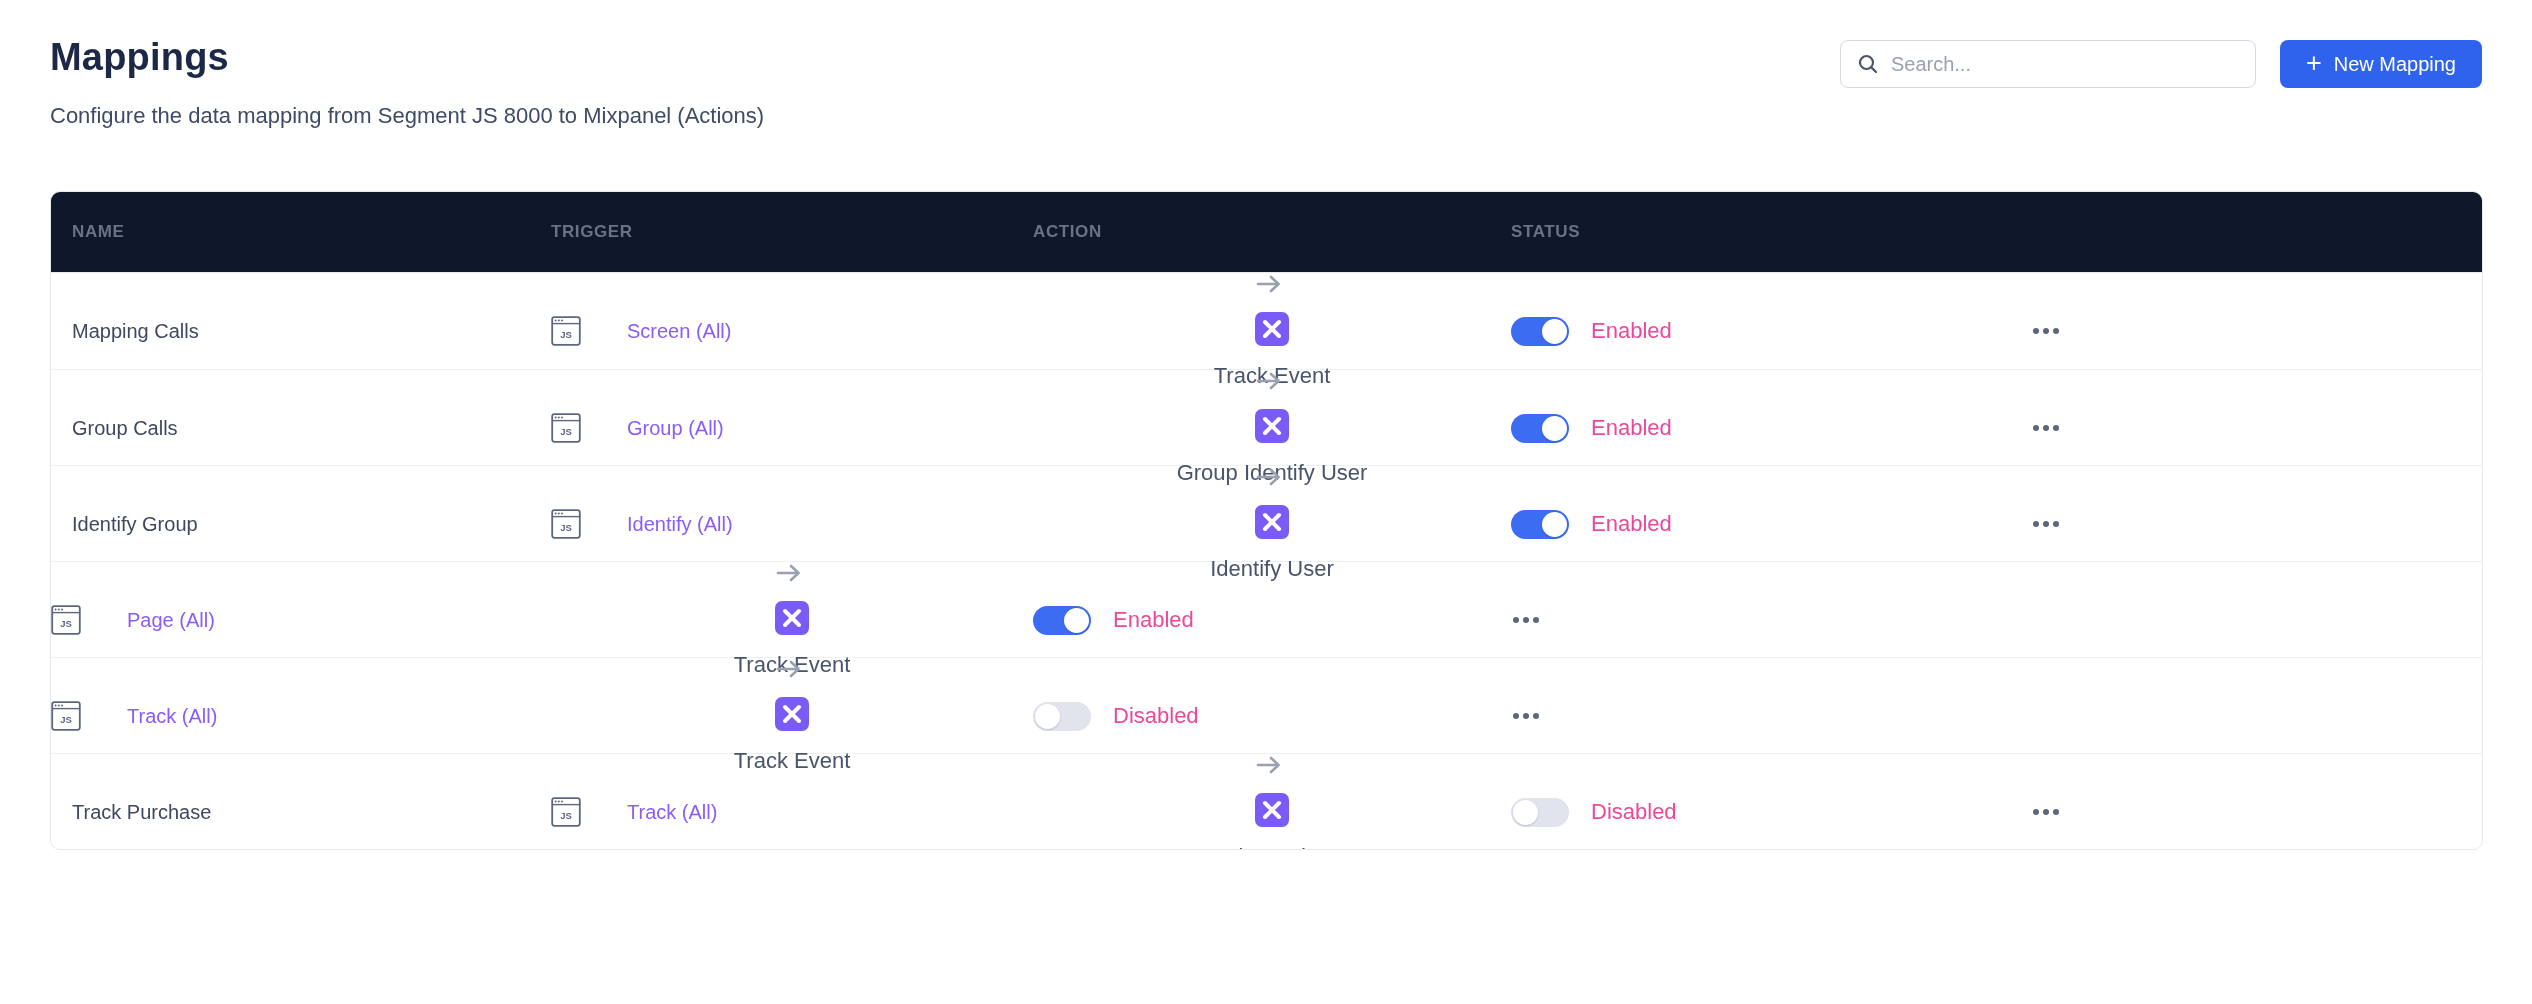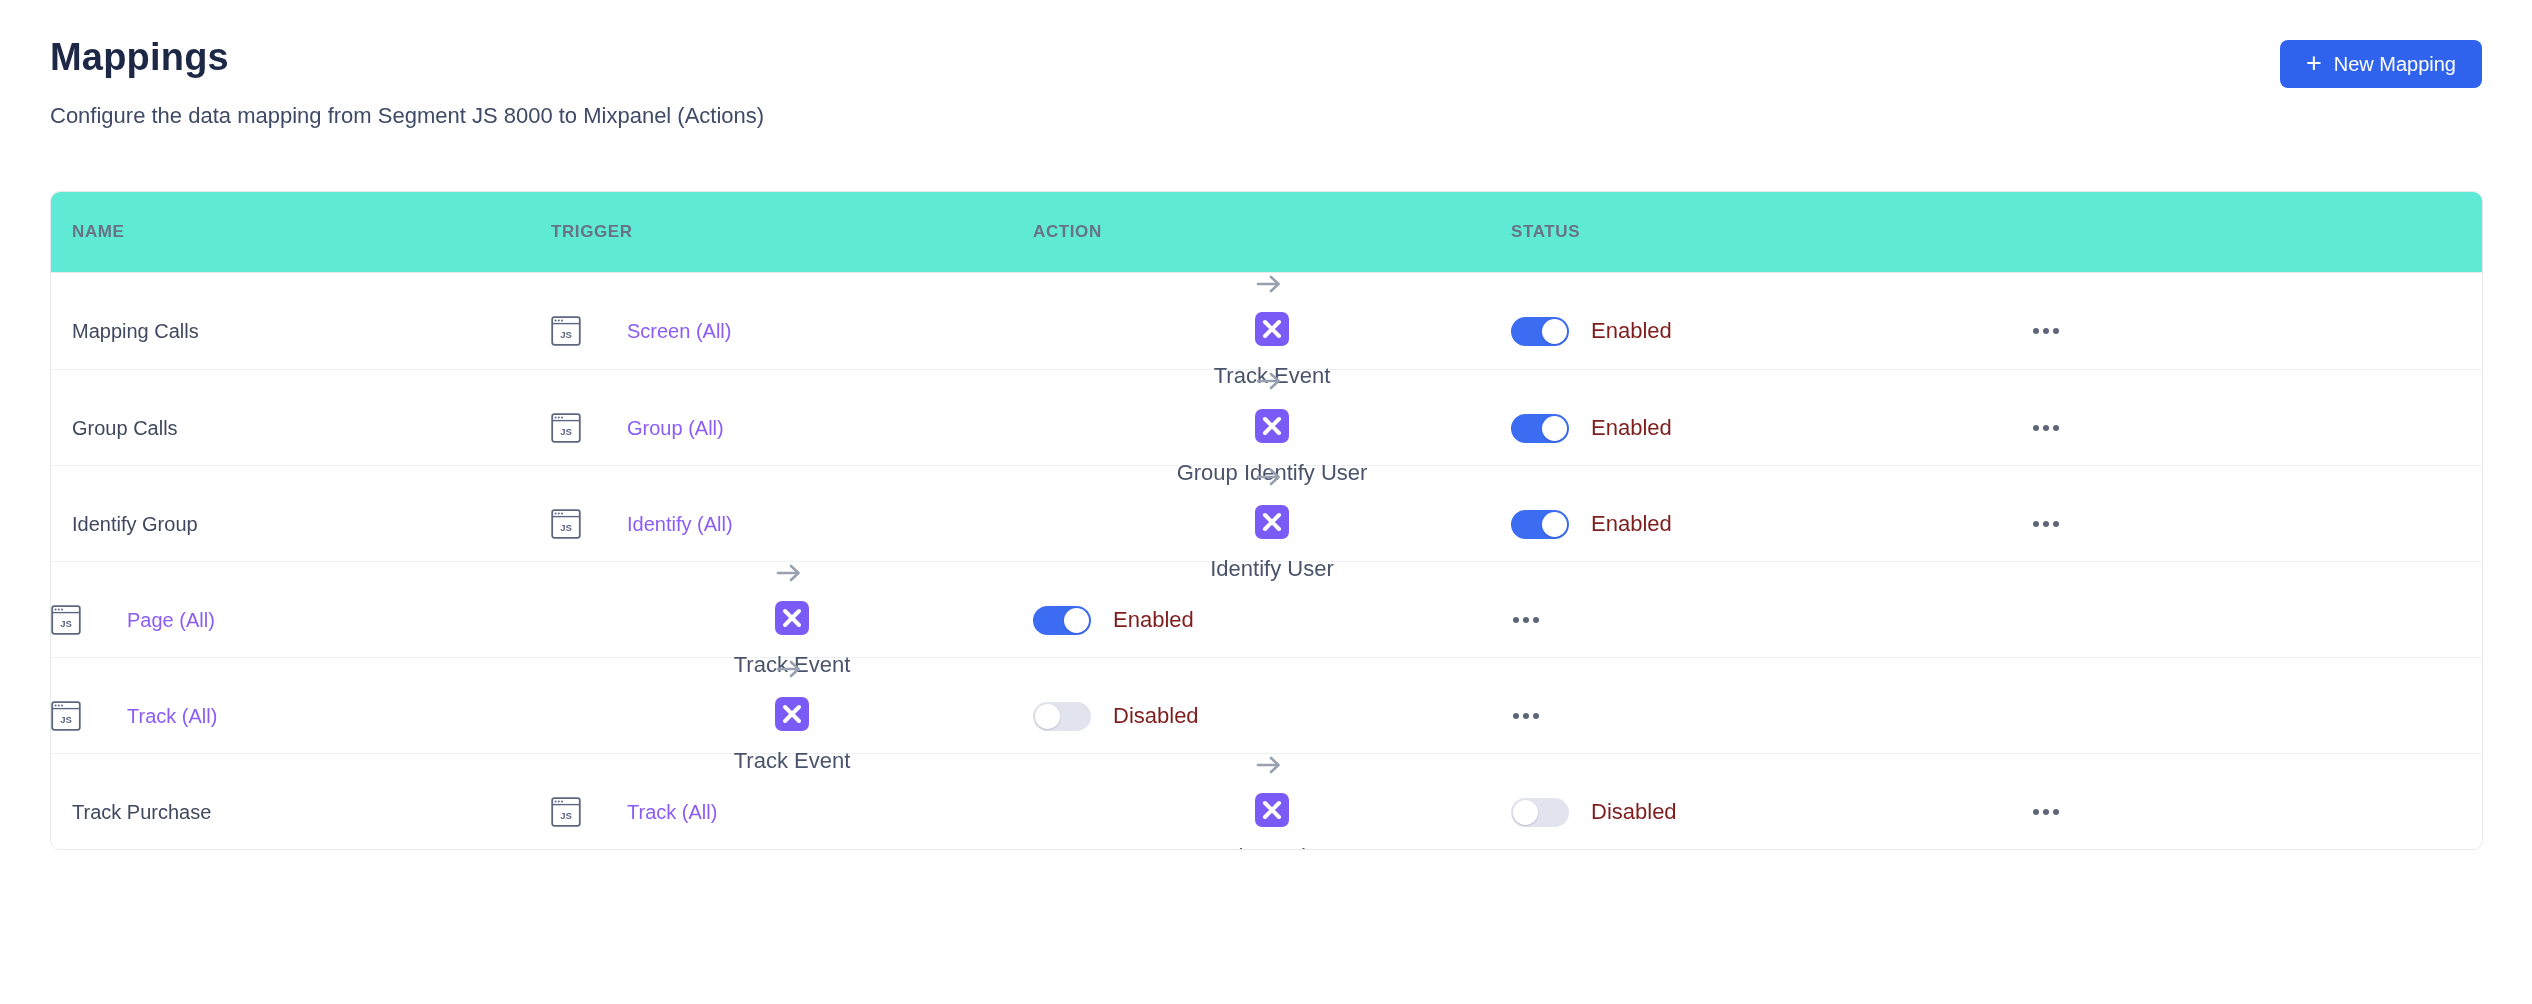--- a/index.html
+++ b/index.html
@@ -49,21 +49,21 @@
     width: 2433px;
     border: 1px solid #e7e9ef; border-radius: 10px;
     background: #ffffff; overflow: hidden;
   }
   .grid-row {
     display: grid;
     grid-template-columns: 500px 482px 478px 520px 1fr;
     align-items: center;
   }
   .thead {
-    height: 81px; background: #5eead4;
+    height: 81px; background: #0f172a;
     border-bottom: 1px solid #e7e9ef;
   }
   .th {
     font-size: 17px; font-weight: 600; letter-spacing: 0.6px;
     color: #6a7286; text-transform: uppercase;
   }
   .th.first, .cell.first { padding-left: 21px; }
   .trow { height: 96px; background: #ffffff; border-top: 1px solid #eef0f4; }
   .trow:first-of-type { border-top: none; }
 
@@ -77,21 +77,21 @@
   .action-cell { gap: 17px; flex-direction: column; }
   .action-text { font-size: 22px; color: #49536b; }
   .arrow-icon { display: inline-flex; width: 28px; height: 22px; margin-right: 6px; }
   .mp-icon {
     width: 34px; height: 34px; border-radius: 7px;
     background: #7b5bf5; display: inline-flex;
     align-items: center; justify-content: center;
   }
 
   .status-cell { gap: 22px; }
-  .status-text { font-size: 22px; color: #7f1d1d; }
+  .status-text { font-size: 22px; color: #ec4899; }
   .toggle {
     position: relative; width: 58px; height: 29px; border-radius: 15px;
     cursor: pointer; flex: 0 0 auto;
   }
   .toggle.on  { background: #3b6cf2; }
   .toggle.off { background: #e1e3ed; }
   .knob {
     position: absolute; top: 2px; width: 25px; height: 25px;
     border-radius: 50%; background: #ffffff;
     box-shadow: 0 1px 2px rgba(30,40,70,0.18);
@@ -109,20 +109,29 @@
 </style>
 </head>
 <body>
 
 <div class="page">
 
   <h1 class="page-title">Mappings</h1>
   <div class="page-subtitle">Configure the data mapping from Segment JS 8000 to Mixpanel (Actions)</div>
 
   <div class="top-controls">
+    <div class="search-box">
+      <span style="display:inline-flex">
+        <svg width="22" height="22" viewBox="0 0 22 22" fill="none">
+          <circle cx="9.5" cy="9.5" r="6.5" stroke="#4a5568" stroke-width="2.2"></circle>
+          <line x1="14.4" y1="14.4" x2="19" y2="19" stroke="#4a5568" stroke-width="2.2" stroke-linecap="round"></line>
+        </svg>
+      </span>
+      <input type="text" placeholder="Search..." style="">
+    </div>
     <button class="btn-primary">
       <span class="btn-plus">+</span>
       <span>New Mapping</span>
     </button>
   </div>
 
   <div class="table-card">
     <div class="grid-row thead">
       <div class="th first">NAME</div>
       <div class="th">TRIGGER</div>

